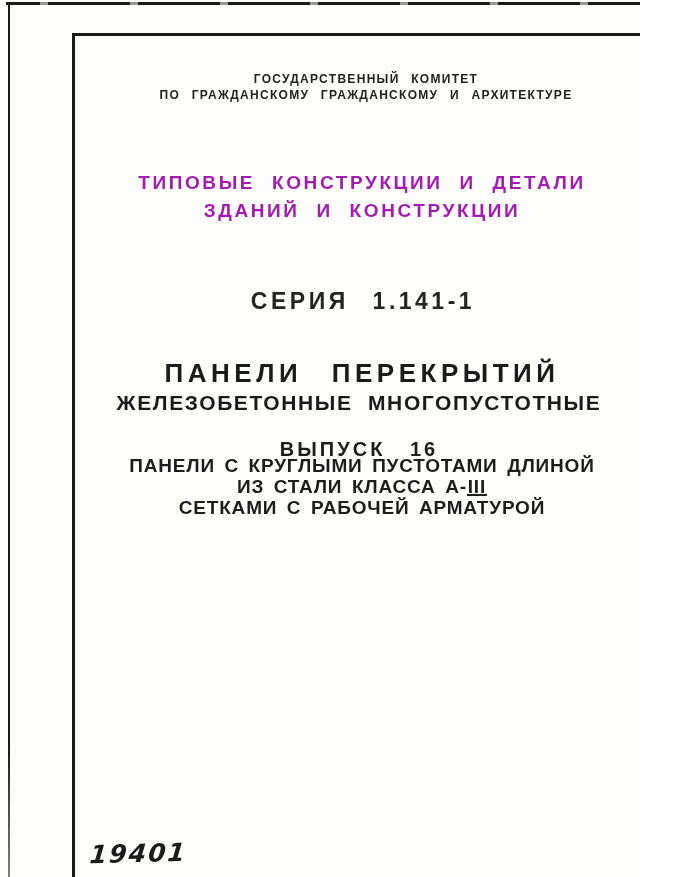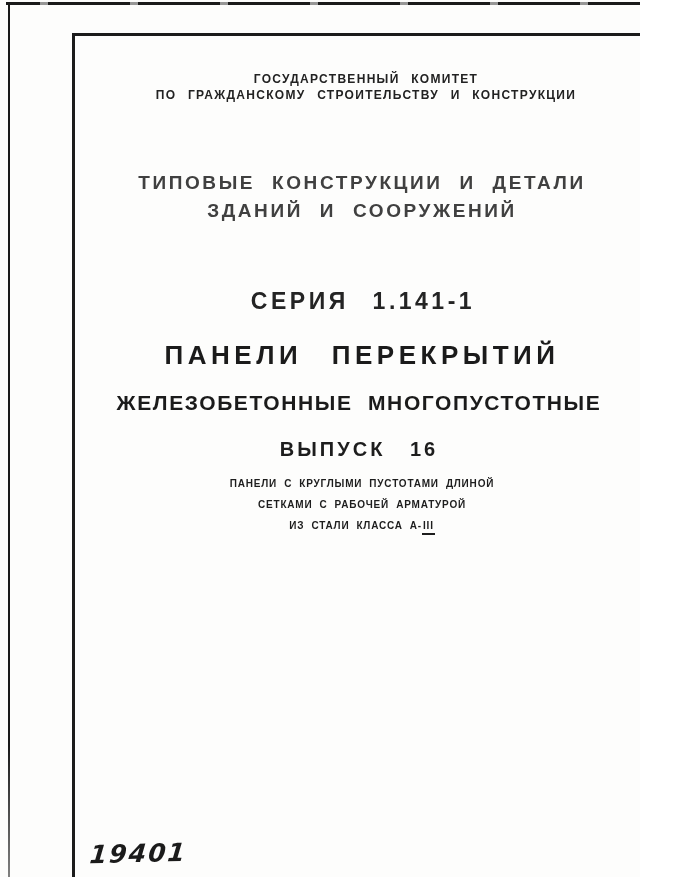--- a/index.html
+++ b/index.html
@@ -62,37 +62,37 @@
   }
 
   .series-heading {
     top: 133px;
     padding-left: 6px;
     box-sizing: border-box;
     font-size: 19px;
     line-height: 28px;
     letter-spacing: 2.6px;
     word-spacing: 9px;
-    color: #404040;
+    color: #a21caf;
   }
 
   .series-number {
     top: 252px;
     padding-left: 8px;
     box-sizing: border-box;
     font-size: 23px;
     font-weight: 600;
     letter-spacing: 3.5px;
     word-spacing: 14px;
     color: #242424;
     text-align: center;
   }
 
   .main-title-1 {
-    top: 304px;
+    top: 322px;
     padding-left: 6px;
     box-sizing: border-box;
     font-size: 26px;
     letter-spacing: 4.5px;
     word-spacing: 18px;
     color: #1b1b1b;
   }
 
   .main-title-2 {
     top: 355px;
@@ -108,24 +108,24 @@
     top: 402px;
     padding-left: 0;
     box-sizing: border-box;
     font-size: 20px;
     letter-spacing: 3px;
     word-spacing: 16px;
     color: #1d1d1d;
   }
 
   .subtitle {
-    top: 437px;
+    top: 419px;
     padding-left: 6px;
     box-sizing: border-box;
-    font-size: 10px;
+    font-size: 19px;
     line-height: 21px;
     letter-spacing: 0.8px;
     word-spacing: 3.5px;
     color: #1d1d1d;
   }
   .steel-numeral {
     display: inline-block;
     border-bottom: 2px solid #1d1d1d;
     padding: 0 1px 0px 1px;
     line-height: 15px;
@@ -163,40 +163,40 @@
 <div class="page">
 
   <div class="outer-top"></div>
   <div class="outer-left"></div>
   <div class="outer-right"></div>
 
   <div class="inner-frame">
 
     <div class="tblock org-header">
       <div>ГОСУДАРСТВЕННЫЙ КОМИТЕТ</div>
-      <div>ПО ГРАЖДАНСКОМУ СТРОИТЕЛЬСТВУ И КОНСТРУКЦИИ</div>
+      <div>ПО ГРАЖДАНСКОМУ ГРАЖДАНСКОМУ И АРХИТЕКТУРЕ</div>
     </div>
 
     <div class="tblock series-heading">
       <div>ТИПОВЫЕ КОНСТРУКЦИИ И ДЕТАЛИ</div>
-      <div>ЗДАНИЙ И СООРУЖЕНИЙ</div>
+      <div>ЗДАНИЙ И КОНСТРУКЦИИ</div>
     </div>
 
     <div class="tblock series-number">СЕРИЯ 1.141-1</div>
 
     <div class="tblock main-title-1">ПАНЕЛИ ПЕРЕКРЫТИЙ</div>
 
     <div class="tblock main-title-2">ЖЕЛЕЗОБЕТОННЫЕ МНОГОПУСТОТНЫЕ</div>
 
     <div class="tblock issue-line">ВЫПУСК 16</div>
 
     <div class="tblock subtitle">
       <div>ПАНЕЛИ С КРУГЛЫМИ ПУСТОТАМИ ДЛИНОЙ</div>
+      <div><span>ИЗ СТАЛИ КЛАССА А-</span><span class="steel-numeral">III</span></div>
       <div>СЕТКАМИ С РАБОЧЕЙ АРМАТУРОЙ</div>
-      <div><span>ИЗ СТАЛИ КЛАССА А-</span><span class="steel-numeral">III</span></div>
     </div>
 
   </div>
 
   <div class="watermark">gbi22.ru</div>
 
   <div class="handwritten-number">19401</div>
 
 </div>
 

